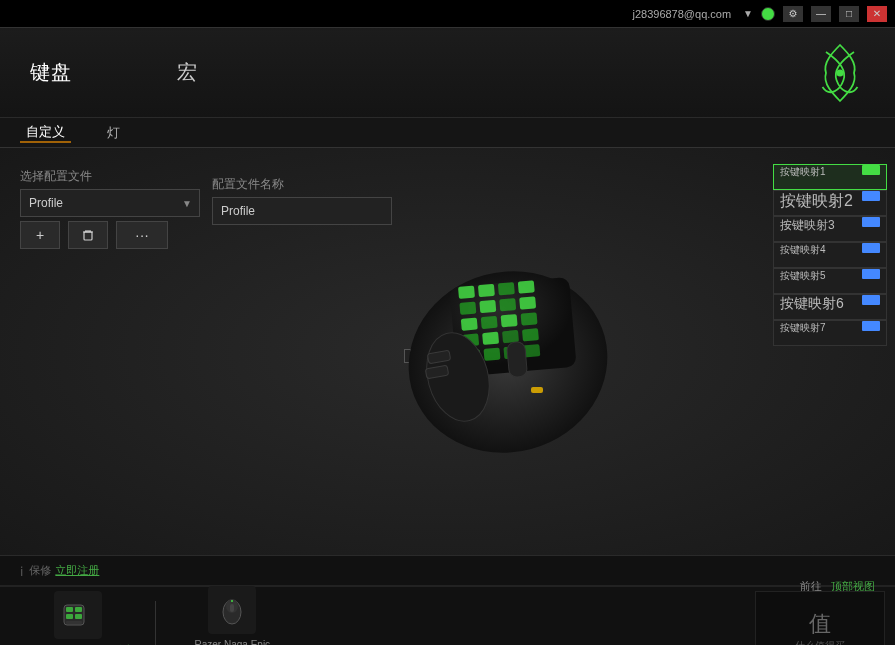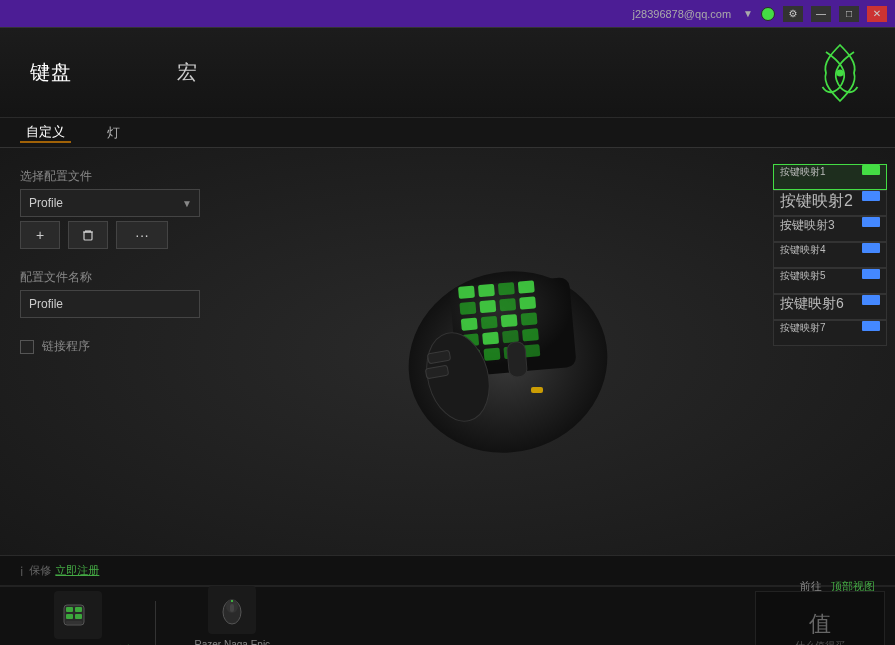--- a/index.html
+++ b/index.html
@@ -10,21 +10,21 @@
       font-family: 'Microsoft YaHei', Arial, sans-serif;
       color: #ccc;
       overflow: hidden;
       position: relative;
     }
 
     
     .titlebar {
       width: 100%;
       height: 28px;
-      background: #4c1d95;
+      background: #000000;
       display: flex;
       align-items: center;
       justify-content: flex-end;
       padding: 0 8px;
       gap: 8px;
       border-bottom: 1px solid #333;
     }
     .titlebar-user {
       color: #aaa;
       font-size: 11px;
@@ -112,21 +112,21 @@
       height: calc(645px - 28px - 90px - 30px - 90px);
       background: radial-gradient(ellipse at center, #2a2a2a 0%, #181818 100%);
       position: relative;
     }
 
     
     .left-panel {
       width: 240px;
       padding: 20px 20px;
       display: flex;
-      flex-direction: column;
+      flex-direction: row;
       gap: 12px;
     }
     .section-label {
       font-size: 12px;
       color: #888;
       margin-bottom: 4px;
     }
     .profile-select-wrapper {
       position: relative;
       width: 180px;

